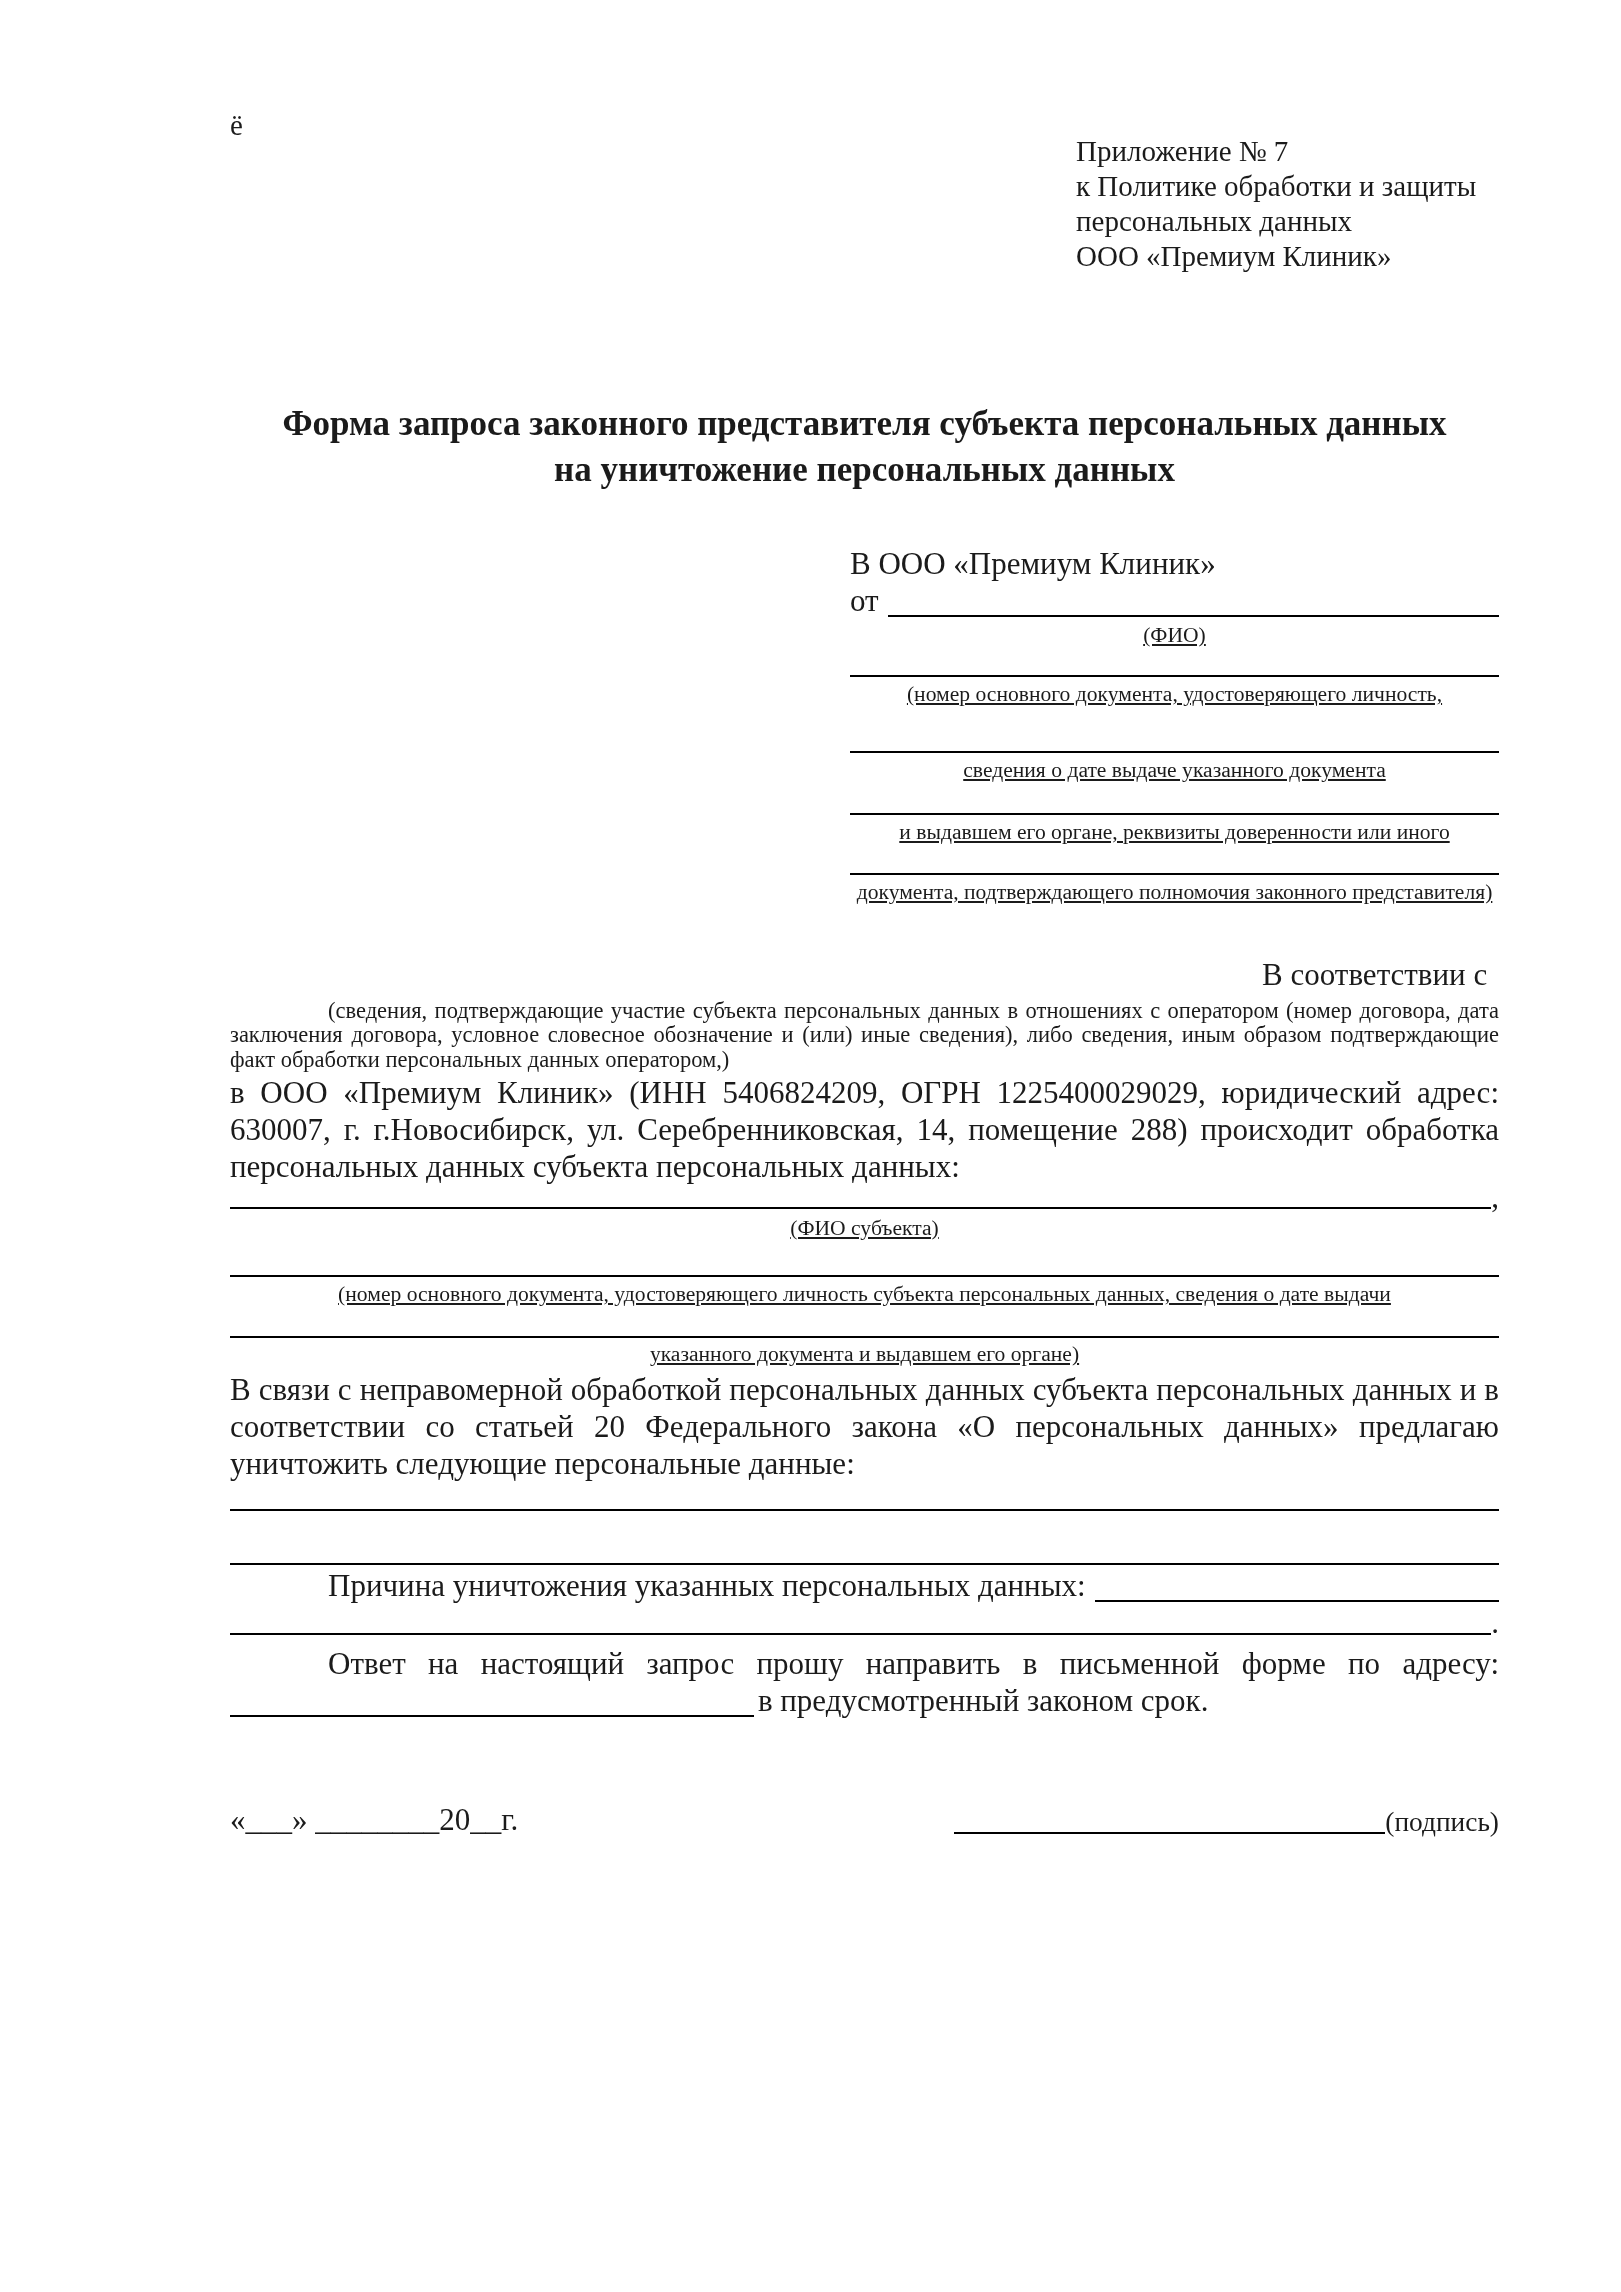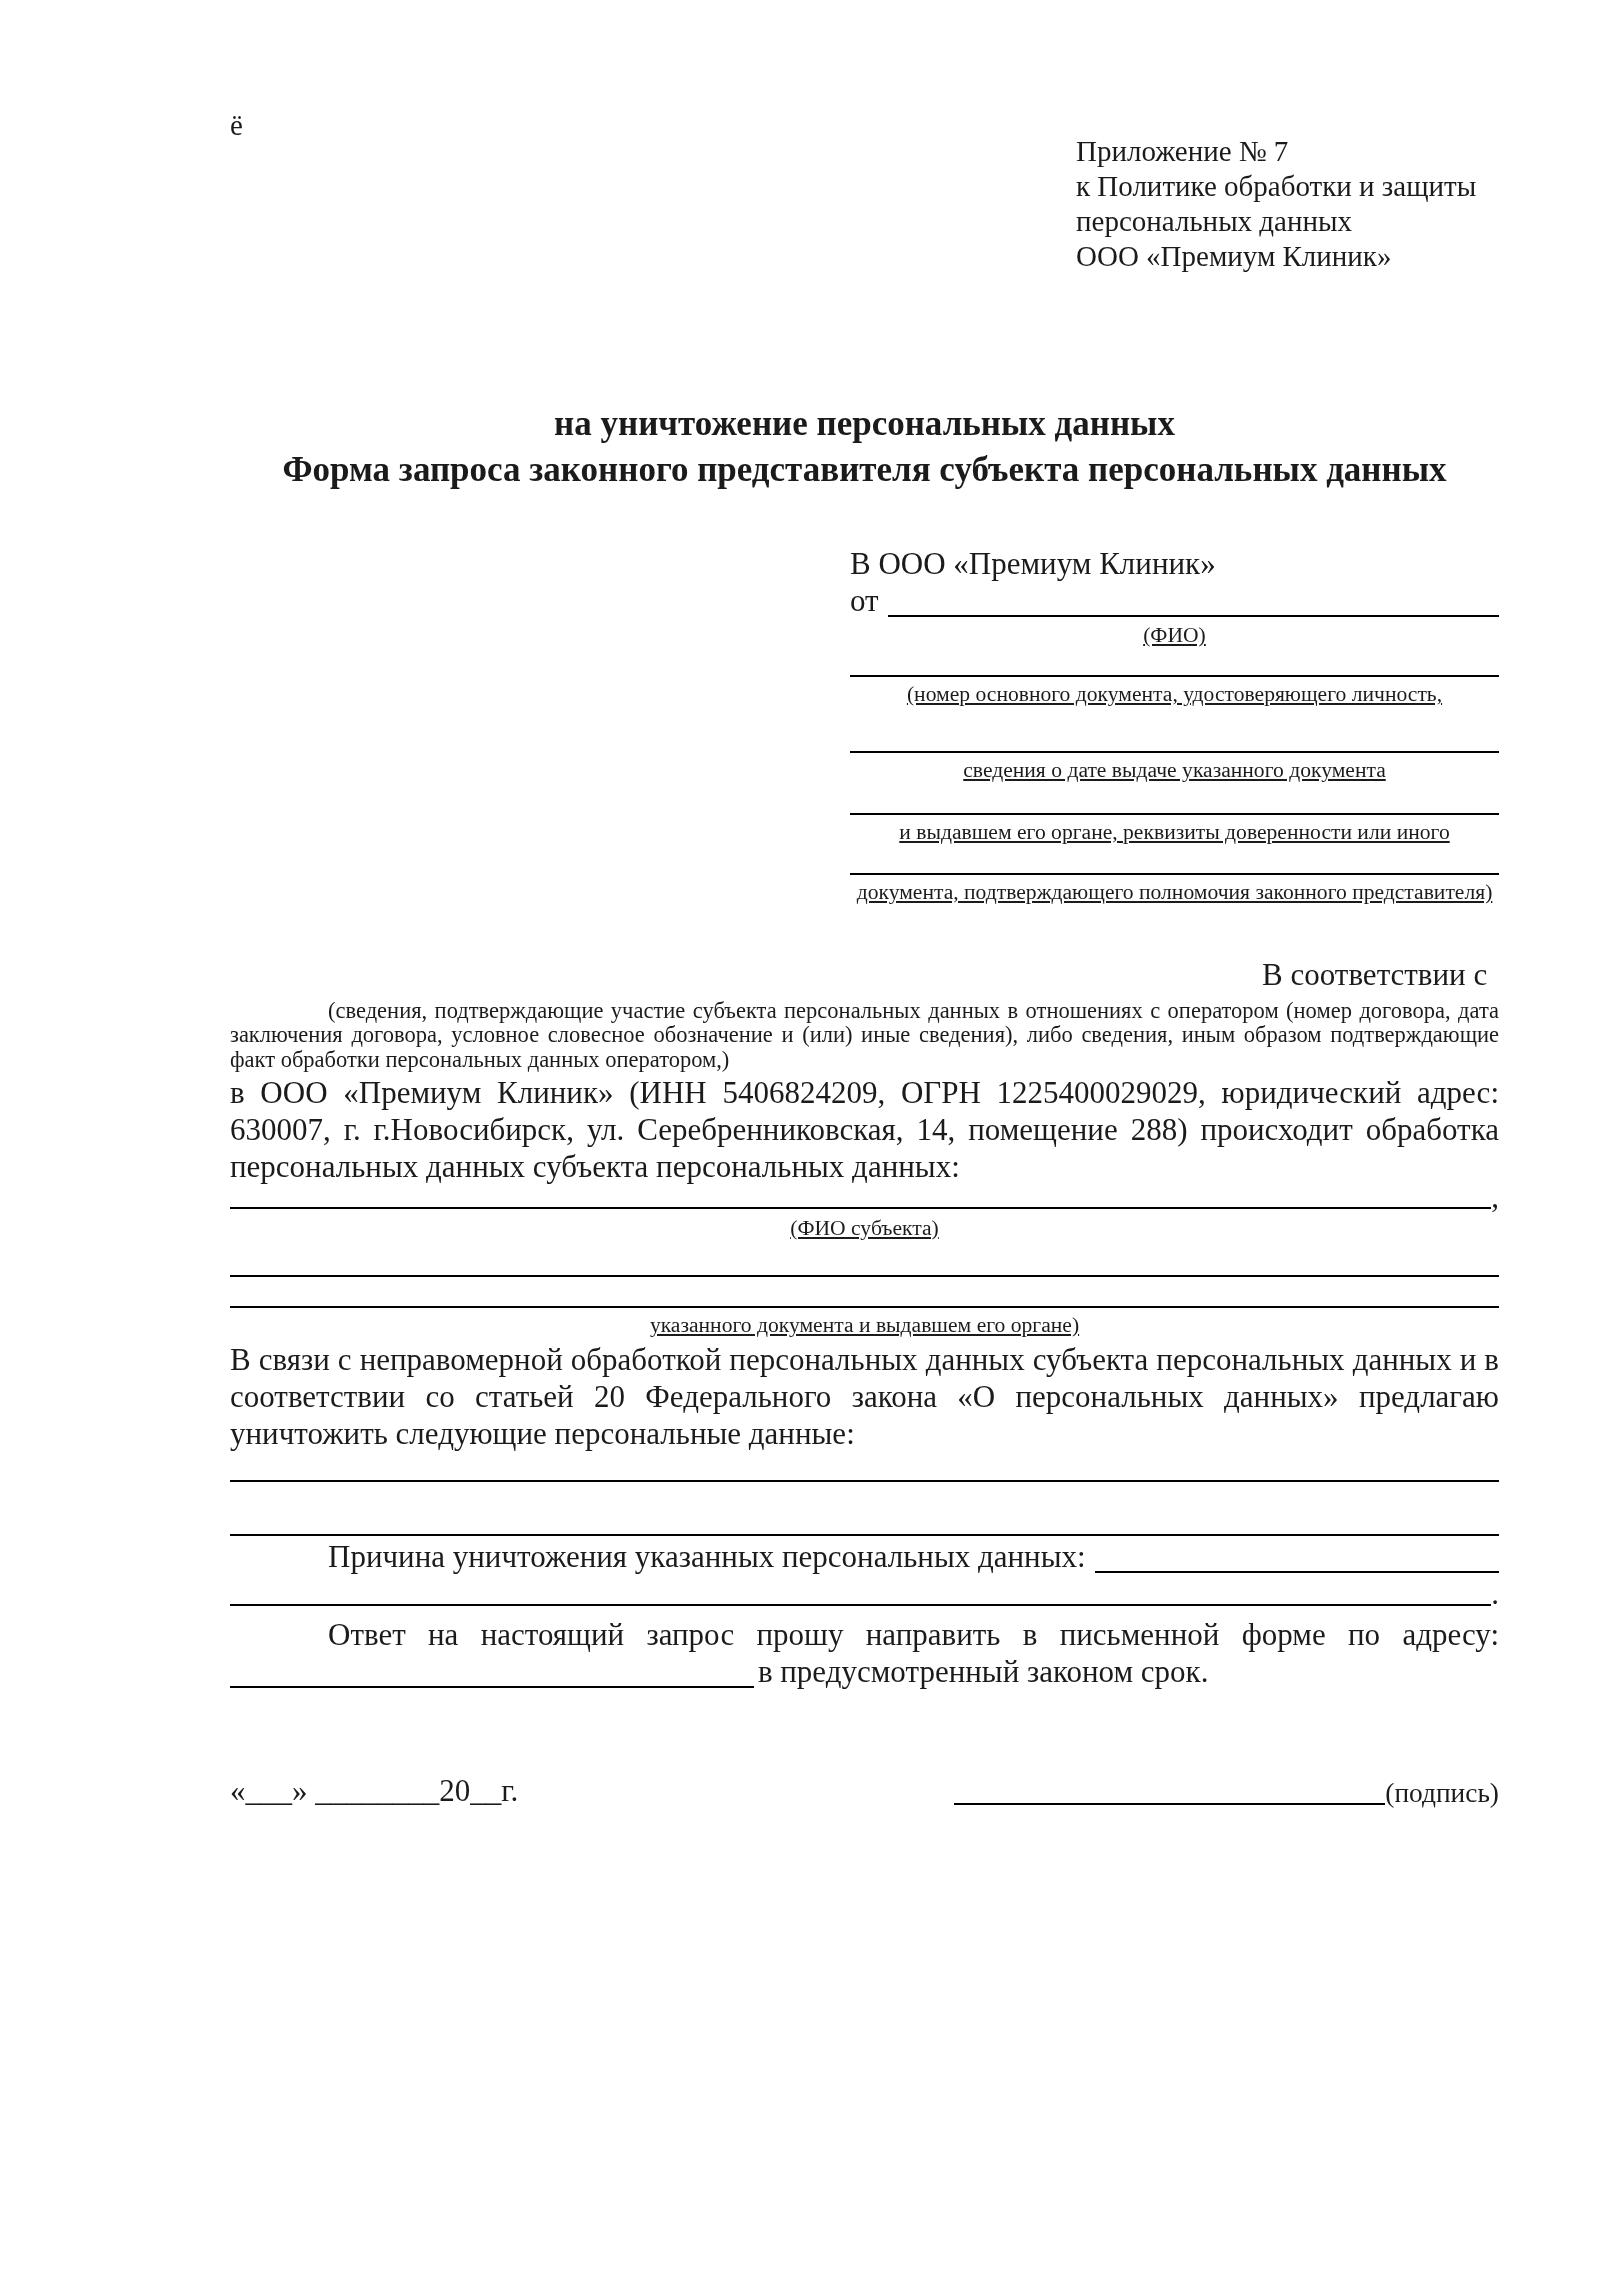--- a/index.html
+++ b/index.html
@@ -70,22 +70,22 @@
       <span class="stray">ё</span>
       <div class="appendix">
         <div>Приложение № 7</div>
         <div>к Политике обработки и защиты</div>
         <div>персональных данных</div>
         <div>ООО «Премиум Клиник»</div>
       </div>
     </div>
 
     <div class="title">
+      <div>Форма запроса законного представителя субъекта персональных данных</div>
       <div>на уничтожение персональных данных</div>
-      <div>Форма запроса законного представителя субъекта персональных данных</div>
     </div>
 
     <div class="addressee">
       <div class="addr-to">В ООО «Премиум Клиник»</div>
       <div class="fieldrow">
         <span class="lbl">от</span>
         <span class="fline"></span>
       </div>
       <div class="cap">(ФИО)</div>
 
@@ -110,20 +110,21 @@
 
     <p class="para">в ООО «Премиум Клиник» (ИНН 5406824209, ОГРН 1225400029029, юридический адрес: 630007, г. г.Новосибирск, ул. Серебренниковская, 14, помещение 288) происходит обработка персональных данных субъекта персональных данных:</p>
 
     <div class="blankrow fio-subj">
       <span class="fline"></span>
       <span class="tail">,</span>
     </div>
     <div class="cap">(ФИО субъекта)</div>
 
     <div class="blank full1"></div>
+    <div class="cap">(номер основного документа, удостоверяющего личность субъекта персональных данных, сведения о дате выдачи</div>
 
     <div class="blank full2"></div>
     <div class="cap">указанного документа и выдавшем его органе)</div>
 
     <p class="para demand">В связи с неправомерной обработкой персональных данных субъекта персональных данных и в соответствии со статьей 20 Федерального закона «О персональных данных» предлагаю уничтожить следующие персональные данные:</p>
 
     <div class="blank g1"></div>
     <div class="blank g2"></div>
 
     <div class="fieldrow reason">

